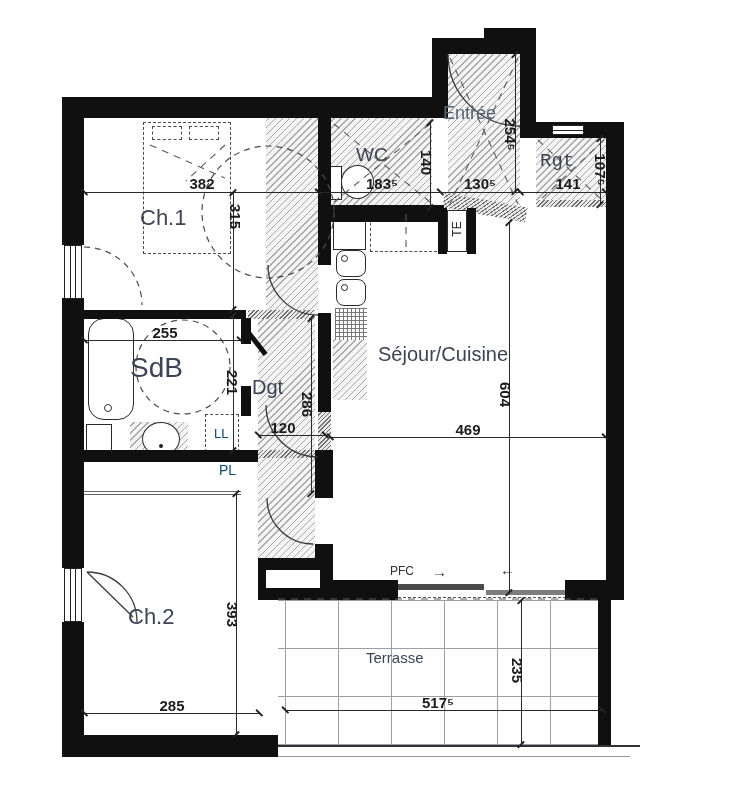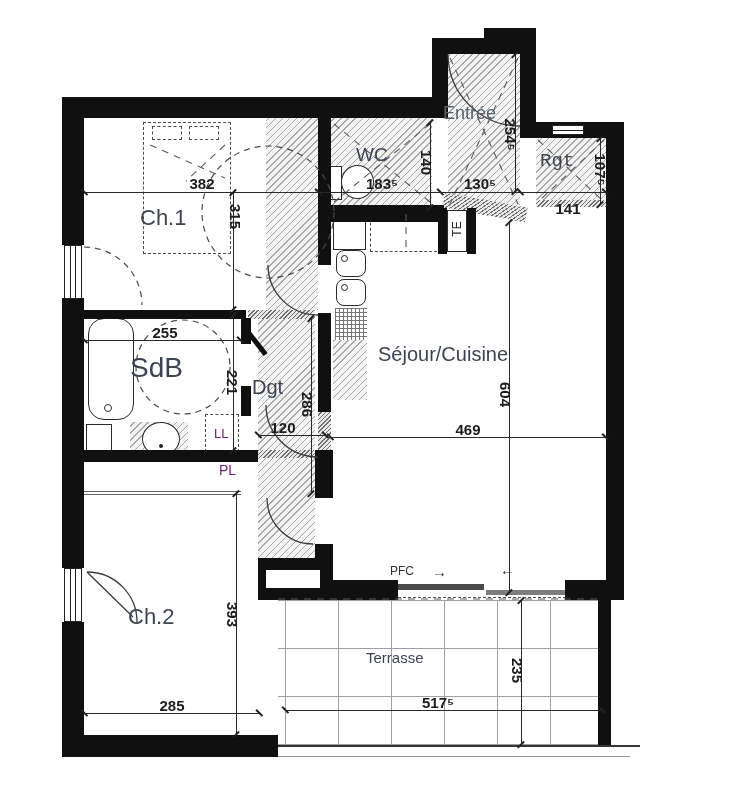--- a/index.html
+++ b/index.html
@@ -17,21 +17,21 @@
   .dline-h{position:absolute;height:1px;background:#2a2a2a;}
   .dline-v{position:absolute;width:1px;background:#2a2a2a;}
   .dline-h::before,.dline-h::after{content:"";position:absolute;width:9px;height:1.5px;background:#222;transform:rotate(45deg);top:-1px;}
   .dline-h::before{left:-4px;} .dline-h::after{right:-4px;}
   .dline-v::before,.dline-v::after{content:"";position:absolute;width:1.5px;height:9px;background:#222;transform:rotate(45deg);left:-1px;}
   .dline-v::before{top:-4px;} .dline-v::after{bottom:-4px;}
   .tick{position:absolute;width:9px;height:1.5px;background:#222;transform:rotate(45deg);}
   .dlab{position:absolute;width:44px;text-align:center;font-weight:bold;font-size:15px;color:#1c1c1c;}
   .dlab-v{transform:rotate(90deg);}
   .rlab{position:absolute;font-size:20px;color:#3c4454;white-space:nowrap;}
-  .slab{position:absolute;font-size:13px;color:#701a75;white-space:nowrap;}
+  .slab{position:absolute;font-size:13px;color:#0c4a6e;white-space:nowrap;}
   .grid{position:absolute;background-color:#fff;
     background-image:linear-gradient(90deg,#9aa0a6 1px,transparent 1px),linear-gradient(#9aa0a6 1px,transparent 1px);
     background-size:53px 48px;background-position:7px 0;}
   svg{position:absolute;left:0;top:0;}
   .arrow{position:absolute;font-size:15px;color:#333;}
 </style>
 </head>
 <body>
 
 <div id="plan">
@@ -168,21 +168,21 @@
   <div class="dline-v" style="left:509px;top:222px;height:371px;"></div>
   <div class="dline-h" style="left:330px;top:437px;width:276px;"></div>
   <div class="dline-v" style="left:236px;top:493px;height:242px;"></div>
   <div class="dline-h" style="left:84px;top:713px;width:176px;"></div>
   <div class="dline-v" style="left:521px;top:600px;height:145px;"></div>
   <div class="dline-h" style="left:285px;top:710px;width:318px;"></div>
 
   <div class="dlab" style="left:180px;top:175px;">382</div>
   <div class="dlab" style="left:360px;top:175px;">183⁵</div>
   <div class="dlab" style="left:458px;top:175px;">130⁵</div>
-  <div class="dlab" style="left:546px;top:175px;margin-top:25px;">141</div>
+  <div class="dlab" style="left:546px;top:175px;">141</div>
   <div class="dlab dlab-v" style="left:213px;top:208px;">315</div>
   <div class="dlab dlab-v" style="left:404px;top:154px;">140</div>
   <div class="dlab dlab-v" style="left:488px;top:126px;">254⁵</div>
   <div class="dlab dlab-v" style="left:578px;top:161px;">107⁵</div>
   <div class="dlab" style="left:143px;top:324px;">255</div>
   <div class="dlab dlab-v" style="left:210px;top:374px;">221</div>
   <div class="dlab dlab-v" style="left:285px;top:396px;">286</div>
   <div class="dlab" style="left:261px;top:419px;">120</div>
   <div class="dlab dlab-v" style="left:483px;top:386px;">604</div>
   <div class="dlab" style="left:446px;top:421px;">469</div>

